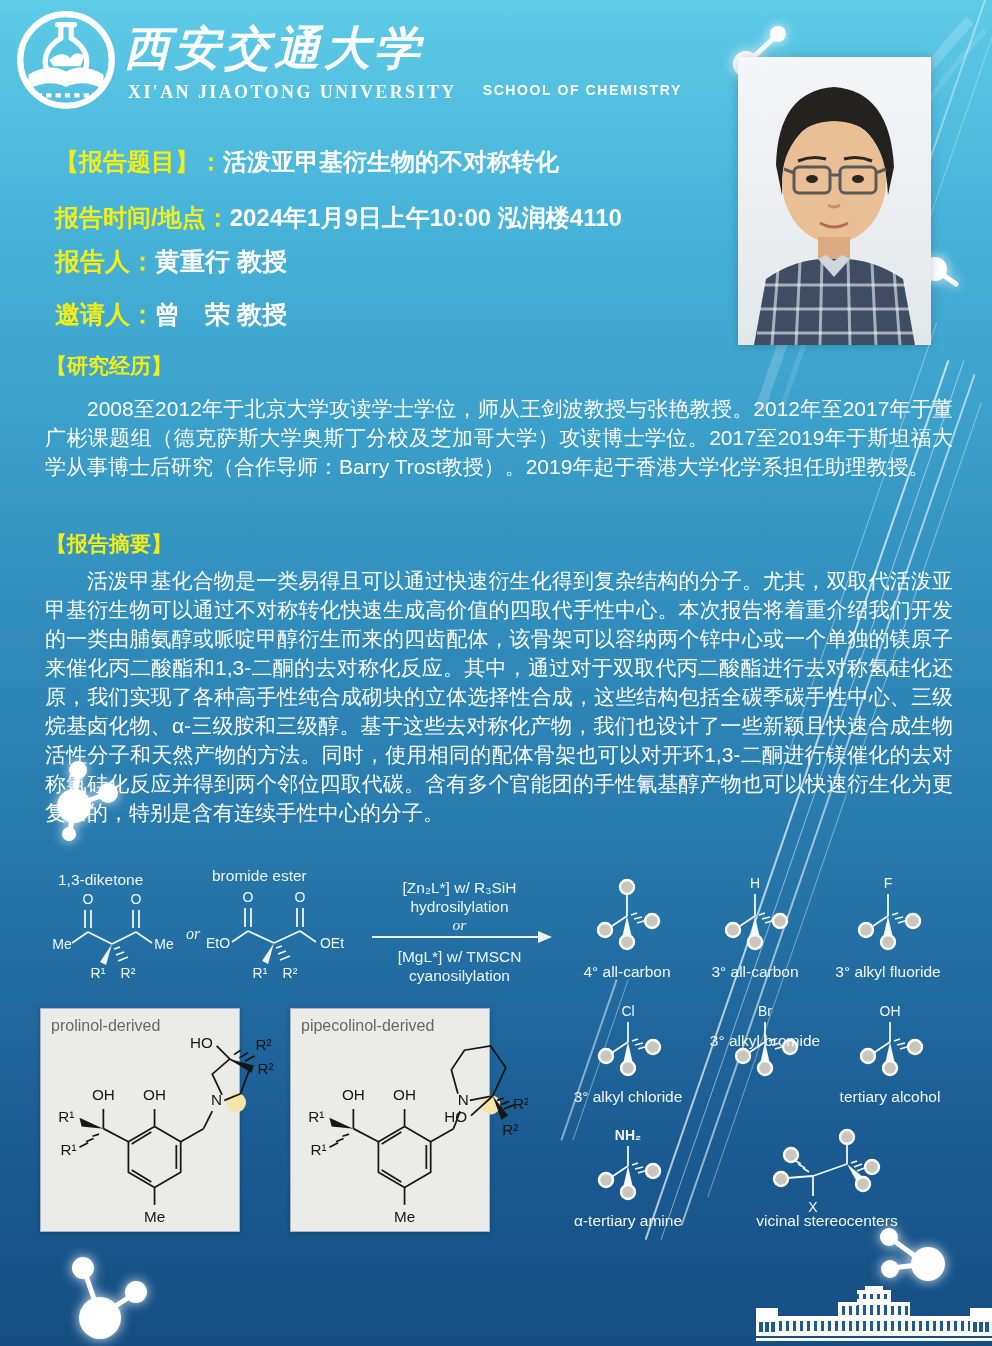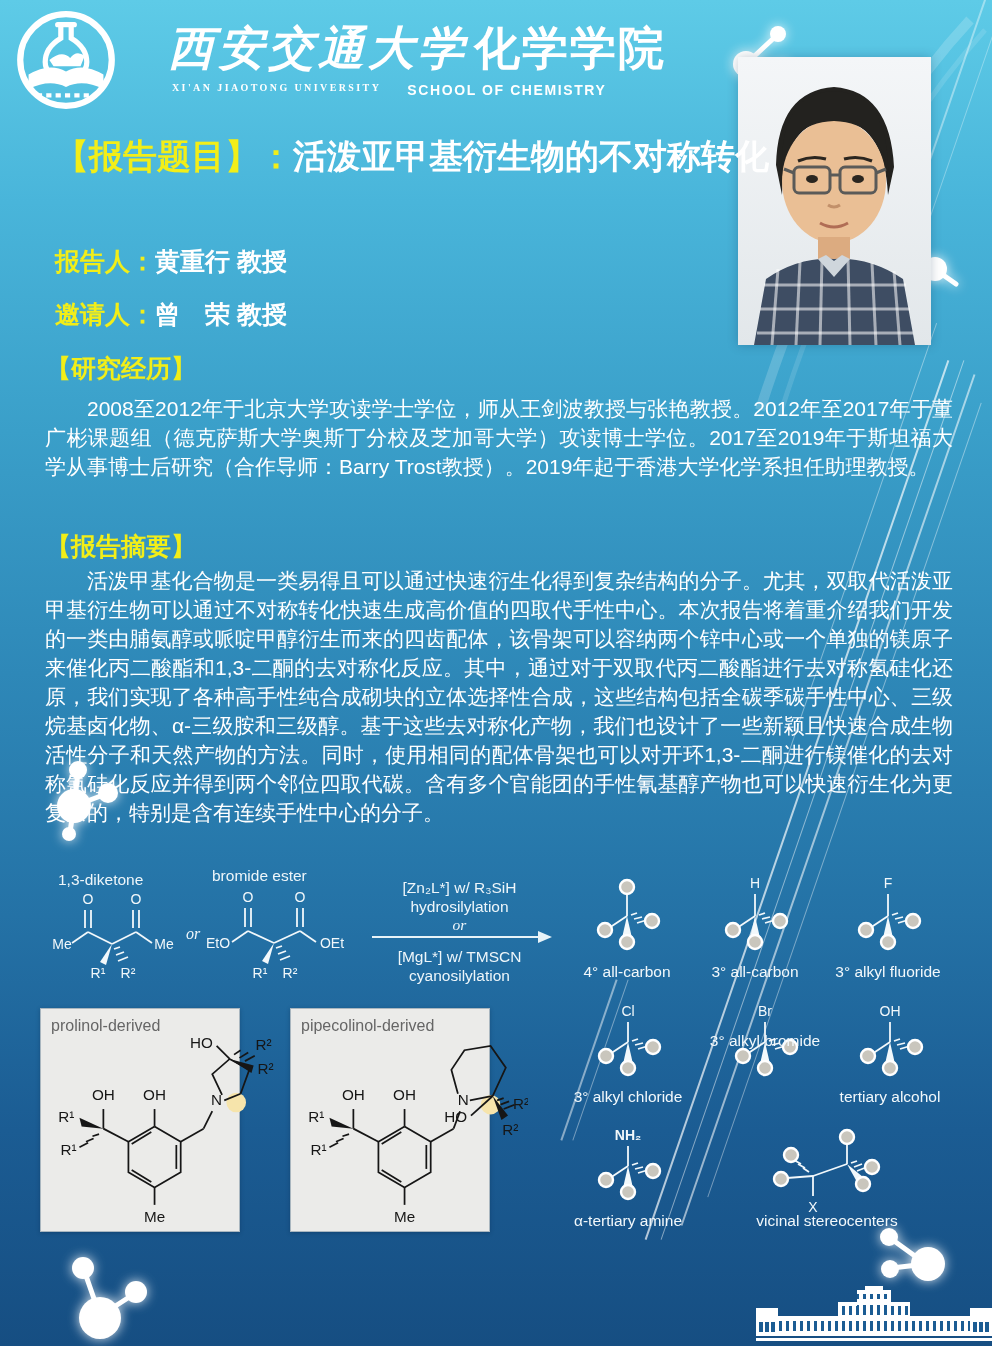--- a/index.html
+++ b/index.html
@@ -7,36 +7,36 @@
   .poster {
     position:relative; width:992px; height:1346px; overflow:hidden; margin:0 auto;
     background:linear-gradient(180deg,#5ecbe7 0%,#49b5da 15%,#3a9fc9 32%,#2e88b8 50%,#2472a6 68%,#1b5c93 84%,#164e82 100%);
   }
   
   .diag { position:absolute; background:rgba(255,255,255,.8); transform:rotate(19deg); }
   
   .mol { position:absolute; filter:drop-shadow(0 0 6px rgba(255,255,255,.85)); }
   .mol circle { fill:#fff; } .mol line { stroke:#fff; stroke-width:5; stroke-linecap:round; }
   
-  .header { position:absolute; left:14px; top:8px; display:flex; align-items:flex-start; color:#fff;gap:44px; }
+  .header { position:absolute; left:14px; top:8px; display:flex; align-items:flex-start; color:#fff; }
   .logo-svg { width:104px; height:104px; }
   .logo-text { margin-left:6px; padding-top:10px; }
   .name-row { display:flex; align-items:flex-end; }
   .calligraphy { font-family:"Liberation Serif", serif; font-style:italic; font-weight:bold; font-size:46px; letter-spacing:4px; white-space:nowrap; }
   .school-cn { font-size:46px; font-weight:bold; letter-spacing:2px; margin-left:6px; white-space:nowrap; }
   .latin-row { display:flex; gap:26px; margin-top:2px; margin-left:4px; }
-  .univ-en { font-size:10px; letter-spacing:2.4px; font-weight:bold; font-family:"Liberation Serif", serif; }
+  .univ-en { font-size:18px; letter-spacing:2.4px; font-weight:bold; font-family:"Liberation Serif", serif; }
   .school-en { font-size:14px; letter-spacing:1.6px; font-weight:bold; }
   
   .info-line { position:absolute; left:55px; white-space:nowrap; font-weight:bold; }
   .info-label { color:#f2ee18; }
   .info-value { color:#ffffff; }
-  .fs26 { font-size:34px; } .fs25 { font-size:25px; }
-  
-  .sec-heading { position:absolute; left:46px; color:#f2ee18; font-size:25px; font-weight:bold; }
+  .fs26 { font-size:24px;margin-top:12px; } .fs25 { font-size:25px; }
+  
+  .sec-heading { position:absolute; left:46px; color:#f2ee18; font-size:21px; font-weight:bold; }
   .body-text { position:absolute; left:45px; width:908px; color:#fff; font-size:21px; line-height:29px; text-align:justify; text-indent:2em; }
   
   .photo { position:absolute; left:738px; top:57px; width:193px; height:288px; box-shadow:0 0 10px rgba(0,40,70,.25); }
   
   .chem-label { position:absolute; color:#eef6fa; font-size:15.5px; text-align:left; }
   .or-label { position:absolute; color:#eef6fa; font-size:16px; font-style:italic; font-family:"Liberation Serif", serif; }
   .cond { position:absolute; left:352px; width:215px; text-align:center; color:#eef6fa; font-size:15.5px; white-space:nowrap; }
   .rxn-arrow { position:absolute; left:372px; top:936px; width:178px; height:2px; background:#e8f3f8; }
   .rxn-arrow::after { content:""; position:absolute; right:-2px; top:-5px; border-left:14px solid #e8f3f8; border-top:6px solid transparent; border-bottom:6px solid transparent; }
   .struct { position:absolute; }
@@ -116,21 +116,20 @@
     <svg class="logo-svg" viewBox="0 0 100 100">
       <circle cx="50" cy="50" r="44" fill="none" stroke="#fff" stroke-width="6"></circle>
       <path d="M42,16 h16 M45,17 v12 q-15,9 -15,23 q0,14 20,14 q20,0 20,-14 q0,-14 -15,-23 v-12" fill="none" stroke="#fff" stroke-width="5" stroke-linecap="round"></path>
       <path d="M34,50 q12,-10 20,-2 q6,-8 14,-2 l-4,10 h-26 z" fill="#fff"></path>
       <path d="M14,64 q20,-12 36,-3 q16,-9 36,3 l0,14 q-20,-10 -36,-2 q-16,-8 -36,2 z" fill="#fff"></path>
       <path d="M22,84 h56" stroke="#fff" stroke-width="4" stroke-dasharray="5,4"></path>
     </svg>
     <div class="logo-text">
       <div class="name-row">
         <span class="calligraphy">西安交通大学</span>
-        <span class="school-cn">化学学院</span>
       </div>
       <div class="latin-row">
         <span class="univ-en">XI'AN JIAOTONG UNIVERSITY</span>
         <span class="school-en">SCHOOL OF CHEMISTRY</span>
       </div>
     </div>
   </div>
 
   <svg class="photo" viewBox="0 0 193 288">
     <rect width="193" height="288" fill="#eef1f3"></rect>
@@ -165,20 +164,23 @@
         <line x1="156" y1="214" x2="162" y2="288"></line>
       <line x1="22" y1="252" x2="172" y2="252"></line>
         <line x1="26" y1="228" x2="168" y2="228"></line>
         <line x1="19" y1="276" x2="175" y2="276"></line>
     </g>
     <path d="M80,202 L96,220 L112,202 L104,198 L96,204 L88,198 Z" fill="#cfd6dc"></path>
   </svg>
 
   <div class="info-line fs26" style="top:134px">
     <span class="info-label">【报告题目】：</span><span class="info-value">活泼亚甲基衍生物的不对称转化</span>
+  </div>
+  <div class="info-line fs26" style="top:190px">
+    <span class="info-label">报告时间/地点：</span><span class="info-value">2024年1月9日上午10:00  泓润楼4110</span>
   </div>
   <div class="info-line fs25" style="top:245px">
     <span class="info-label">报告人：</span><span class="info-value">黄重行 教授</span>
   </div>
   <div class="info-line fs25" style="top:298px">
     <span class="info-label">邀请人：</span><span class="info-value">曾　荣 教授</span>
   </div>
 
   <div class="sec-heading" style="top:352px">【研究经历】</div>
   <div class="body-text" style="top:394px">2008至2012年于北京大学攻读学士学位，师从王剑波教授与张艳教授。2012年至2017年于董广彬课题组（德克萨斯大学奥斯丁分校及芝加哥大学）攻读博士学位。2017至2019年于斯坦福大学从事博士后研究（合作导师：Barry Trost教授）。2019年起于香港大学化学系担任助理教授。</div>

